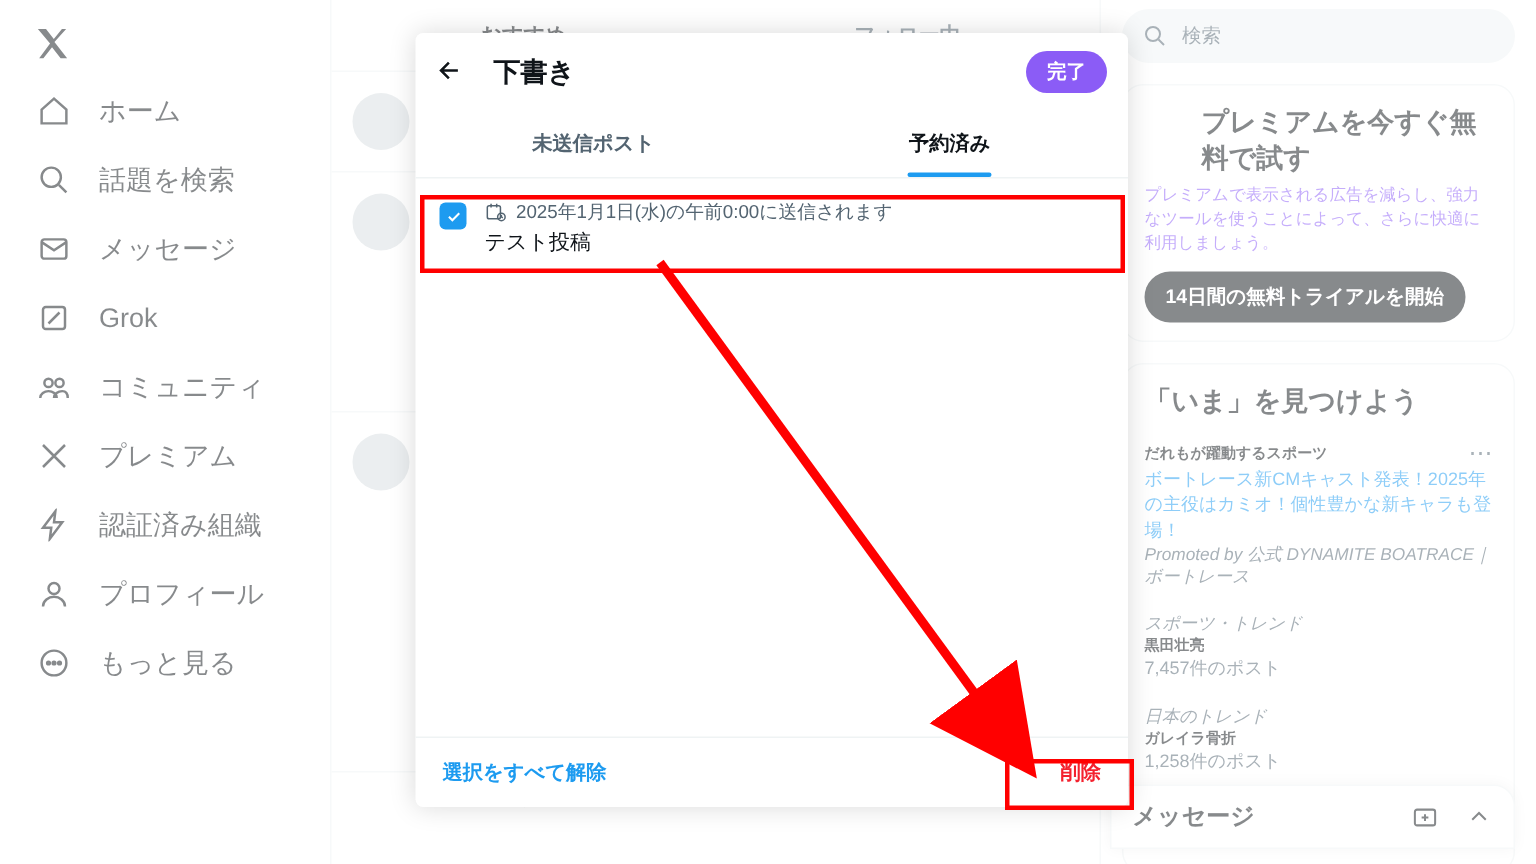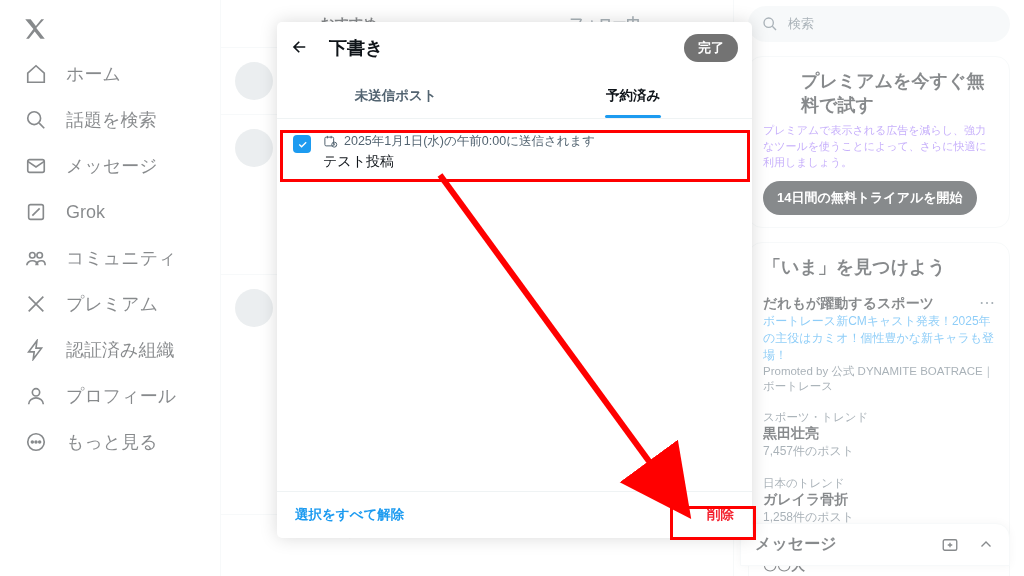--- a/index.html
+++ b/index.html
@@ -35,37 +35,37 @@
   .right { width:290px; padding:6px 14px; font-size:13px; }
   .search { display:flex; align-items:center; gap:10px; background:#eff3f4; border-radius:999px; padding:9px 14px; color:var(--muted); margin-bottom:14px; }
   .search svg { width:16px; height:16px; stroke:var(--muted); stroke-width:2; fill:none; }
   .premium { border:1px solid var(--border); border-radius:14px; padding:12px 14px; margin-bottom:14px; }
   .premium h3 { font-size:18px; font-weight:800; margin-bottom:6px;margin-left:38px; }
   .premium p { font-size:11px; color:#8b5cf6; line-height:1.45; margin-bottom:10px; }
   .premium button { background:#0f1419; color:#fff; border:none; border-radius:999px; padding:8px 14px; font-size:13px; font-weight:700;text-align:center; }
   .trends { border:1px solid var(--border); border-radius:14px; padding:12px 14px; }
   .trends h3 { font-size:18px; font-weight:800; margin-bottom:8px; }
   .tr { padding:8px 0; }
-  .tr .s { font-size:11.5px; color:var(--muted); }
-  .tr .t { font-size:14px; font-weight:700; color:#0f1419; }
+  .tr .s { font-size:11.5px; color:var(--muted);font-style:italic; }
+  .tr .t { font-size:10px; font-weight:700; color:#0f1419; }
   .tr .d { font-size:12px; color:var(--muted); }
   .tr .promo { font-size:12px; color:var(--accent); }
   .trhead { display:flex; align-items:flex-start; justify-content:space-between; }
   .dots { color:var(--muted); font-size:16px; line-height:1; }
   .msgbar { position:absolute; right:14px; bottom:10px; width:270px; background:#fff; border:1px solid var(--border); border-radius:14px 14px 0 0; padding:10px 14px; font-weight:700; box-shadow:0 0 10px rgba(0,0,0,.08); display:flex; align-items:center; justify-content:space-between; }
   .msgbar .acts { display:flex; gap:18px; }
   .msgbar svg { width:18px; height:18px; stroke:#0f1419; stroke-width:1.8; fill:none; }
 
   
   .modal { position:absolute; z-index:10; top:22px; left:277px; width:475px; height:516px; background:#fff; border-radius:5px; box-shadow:0 0 18px rgba(0,0,0,.15); display:flex; flex-direction:column; }
   .m-top { display:flex; align-items:center; padding:12px 14px; gap:20px; }
   .m-top .back { background:none; border:none; cursor:pointer; }
   .m-top .back svg { width:18px; height:18px; stroke:#0f1419; stroke-width:2.2; fill:none; }
   .m-top h2 { font-size:18px; font-weight:800; flex:1; }
-  .done { background:#737373; color:#fff; border:none; border-radius:999px; padding:5px 14px; font-size:13px; font-weight:700; cursor:pointer; }
+  .done { background:#8b5cf6; color:#fff; border:none; border-radius:999px; padding:5px 14px; font-size:13px; font-weight:700; cursor:pointer; }
   .m-tabs { display:flex; border-bottom:1px solid var(--border); }
   .m-tabs button { flex:1; background:none; border:none; padding:13px 0; font-size:13.5px; font-weight:600; color:var(--muted); cursor:pointer; position:relative; }
   .m-tabs button.on { color:#0f1419; }
   .m-tabs button.on::after { content:""; position:absolute; bottom:0; left:50%; transform:translateX(-50%); width:56px; height:3.5px; background:var(--accent); border-radius:3px; }
   .m-body { flex:1; overflow:auto; }
   .draft { display:flex; align-items:flex-start; gap:12px; padding:14px 16px; }
   .chk { flex:none; width:18px; height:18px; border-radius:4px; background:var(--accent); display:flex; align-items:center; justify-content:center; margin-top:2px; }
   .chk svg { width:11px; height:11px; stroke:#fff; stroke-width:3; fill:none; }
   .draft-main { flex:1; }
   .sched { display:flex; align-items:center; gap:6px; color:var(--muted); font-size:12.5px; margin-bottom:3px; }

